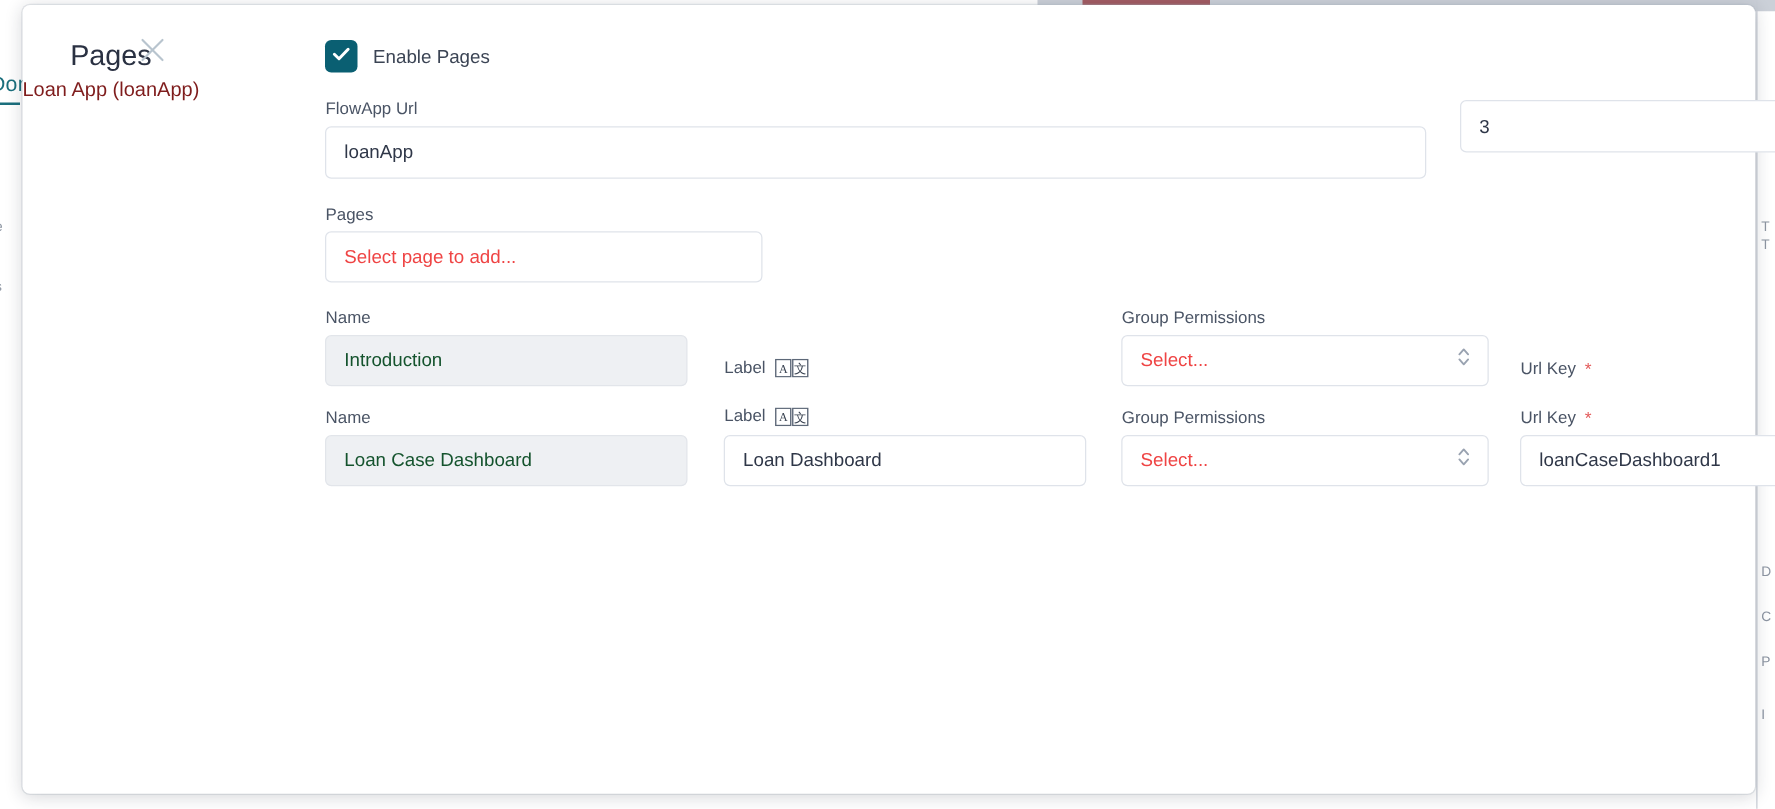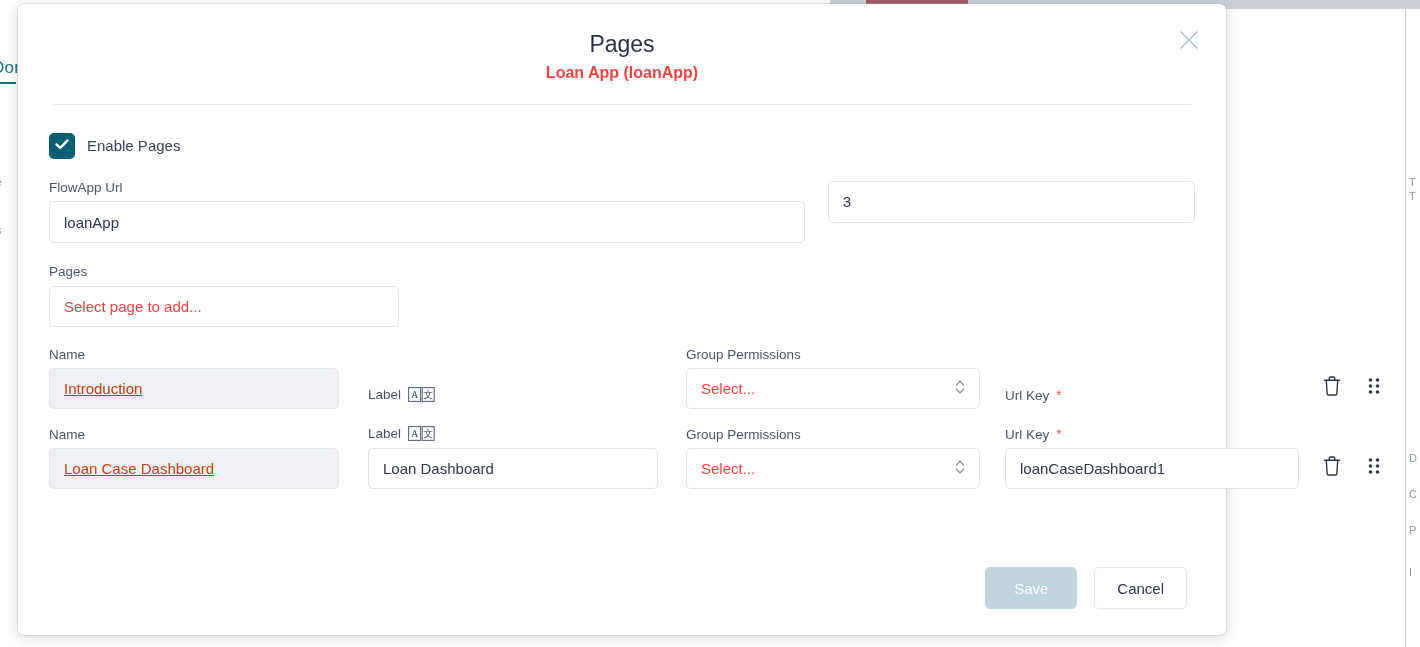--- a/index.html
+++ b/index.html
@@ -62,47 +62,46 @@
     position: absolute;
     top: 0; bottom: 0;
     width: 1px;
     background: #c9ced6;
   }
 
   
   #modal {
     position: absolute;
     left: 18px;  top: 4px;
-    width: 1208px; height: 631px;
+    width: 1386px; height: 631px;
     background: #ffffff;
     border-radius: 6px;
     box-shadow: 0 2px 14px rgba(26,34,51,.18), 0 0 0 1px rgba(180,188,200,.30);
     display: flex;
-    flex-direction: column;
-    justify-content: flex-end;
+    flex-direction: row;
   }
 
   
   .modal-header {
     position: relative;
     padding-top: 26px;
     text-align: center;
     flex: 0 0 auto;
   }
   .modal-title {
     font-size: 23px;
     color: #2a3142;
     font-weight: 400;
     line-height: 1.25;
   }
   .modal-subtitle {
     margin-top: 5px;
     font-size: 16px;
-    color: #ef4444;
-    font-weight: 700;
+    color: #7f1d1d;
+    font-weight: 400;
   }
   .close-btn {
     position: absolute;
     right: 20px; top: 20px;
     width: 34px; height: 34px;
     display: flex; align-items: center; justify-content: center;
     cursor: pointer;
     border: none; background: transparent;
     padding: 0;
   }
@@ -160,23 +159,22 @@
     padding: 0 14px;
     font-size: 15px;
     color: #2f3748;
     font-family: "Liberation Sans", sans-serif;
     display: flex;
     align-items: center;
     outline: none;
   }
   .input.disabled {
     background: #eef0f3;
-    color: #c2410c;
+    color: #14532d;
     border-color: #e2e5ea;
-    text-decoration: underline;
   }
   .input.placeholder { color: #ef4444; }
 
   .select {
     position: relative;
   }
   .select .stepper {
     position: absolute;
     right: 13px; top: 50%;
     transform: translateY(-50%);

